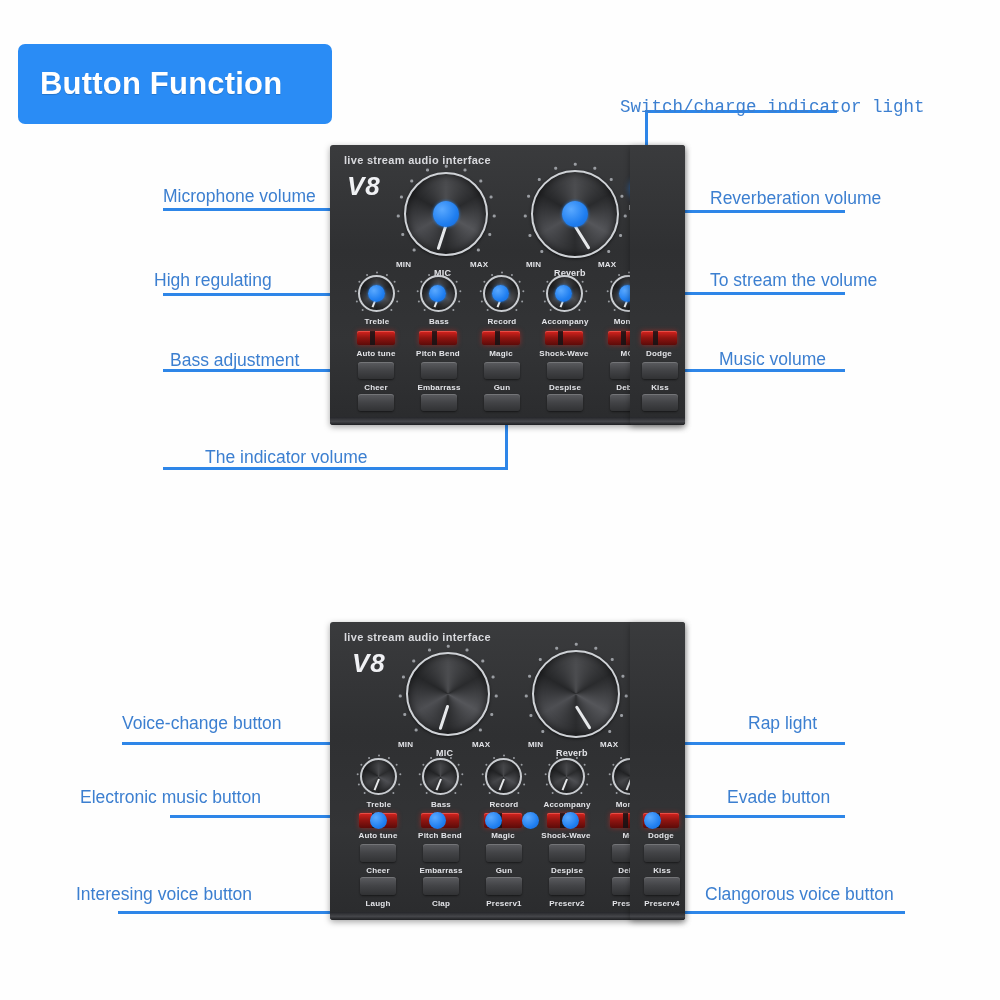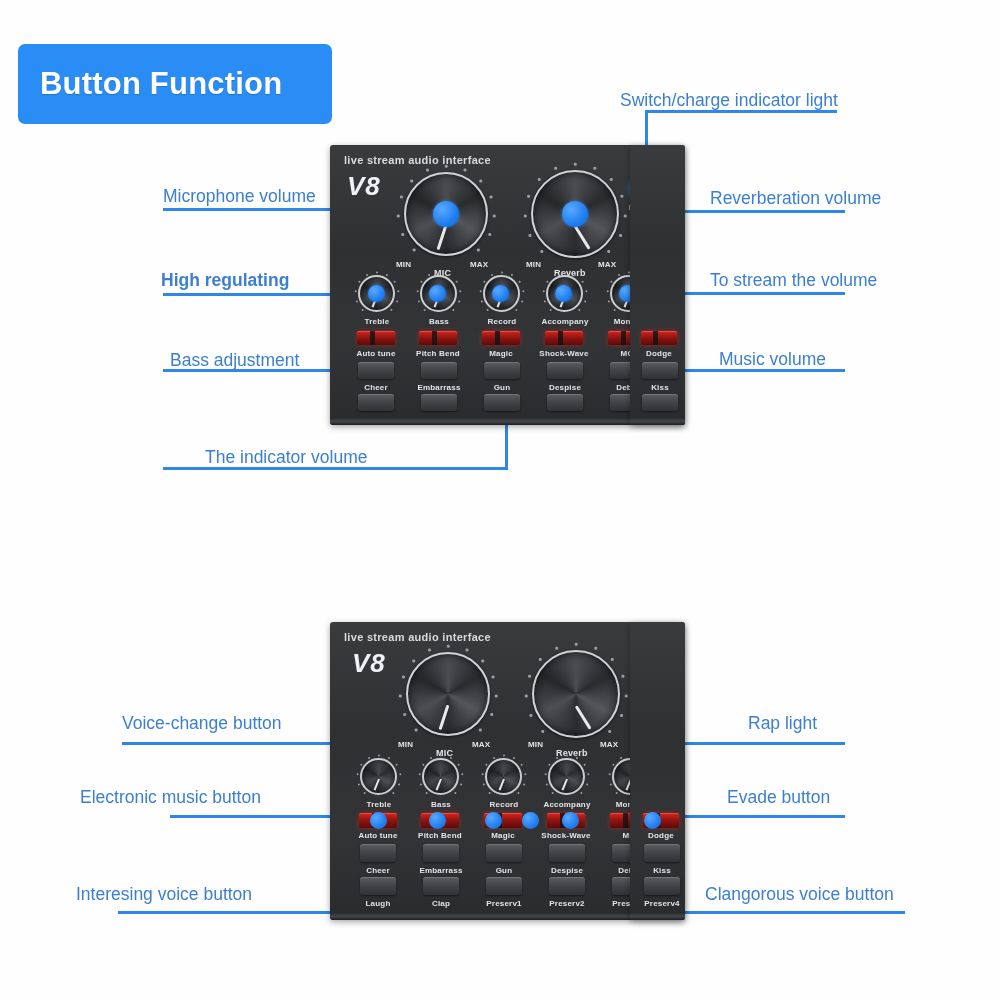--- a/index.html
+++ b/index.html
@@ -195,25 +195,25 @@
   <div class="lead-v" style="left:436px; top:293px; height:78px;"></div>
   <div class="lead-h" style="left:163px; top:369px; width:276px;"></div>
 
   <div class="lead-v" style="left:570px; top:292px; height:78px;"></div>
   <div class="lead-h" style="left:570px; top:369px; width:275px;"></div>
 
   <div class="lead-v" style="left:505px; top:293px; height:177px;"></div>
   <div class="lead-h" style="left:163px; top:467px; width:345px;"></div>
 
   <div class="anno" style="left:163px; top:188px;">Microphone volume</div>
-  <div class="anno" style="left:161px; top:272px;font-weight:bold;">High regulating</div>
+  <div class="anno" style="left:154px; top:272px;">High regulating</div>
   <div class="anno" style="left:170px; top:352px;">Bass adjustment</div>
   <div class="anno" style="left:205px; top:449px;">The indicator volume</div>
 
-  <div class="anno" style="left:620px; top:92px;">Switch/charge indicator light</div>
+  <div class="anno" style="left:620px; top:99px;font-family:Liberation Mono, monospace;">Switch/charge indicator light</div>
   <div class="anno" style="left:710px; top:190px;">Reverberation volume</div>
   <div class="anno" style="left:710px; top:272px;">To stream the volume</div>
   <div class="anno" style="left:719px; top:351px;">Music volume</div>
 
   <div class="device" id="dev1" style="left:330px; top:145px; width:355px; height:280px;">
     <div class="dev-brand" style="left:14px; top:9px; font-size:11px;">live stream audio interface</div>
     <div class="dev-v8" style="left:17px; top:26px; font-size:26px;">V8</div>
 
     <div class="ticks" style="left:66px; top:19px; width:100px; height:100px;">
         <div class="tick" style="transform: translate(-50%, -50%) translate(-32.12px, 35.67px);"></div>

